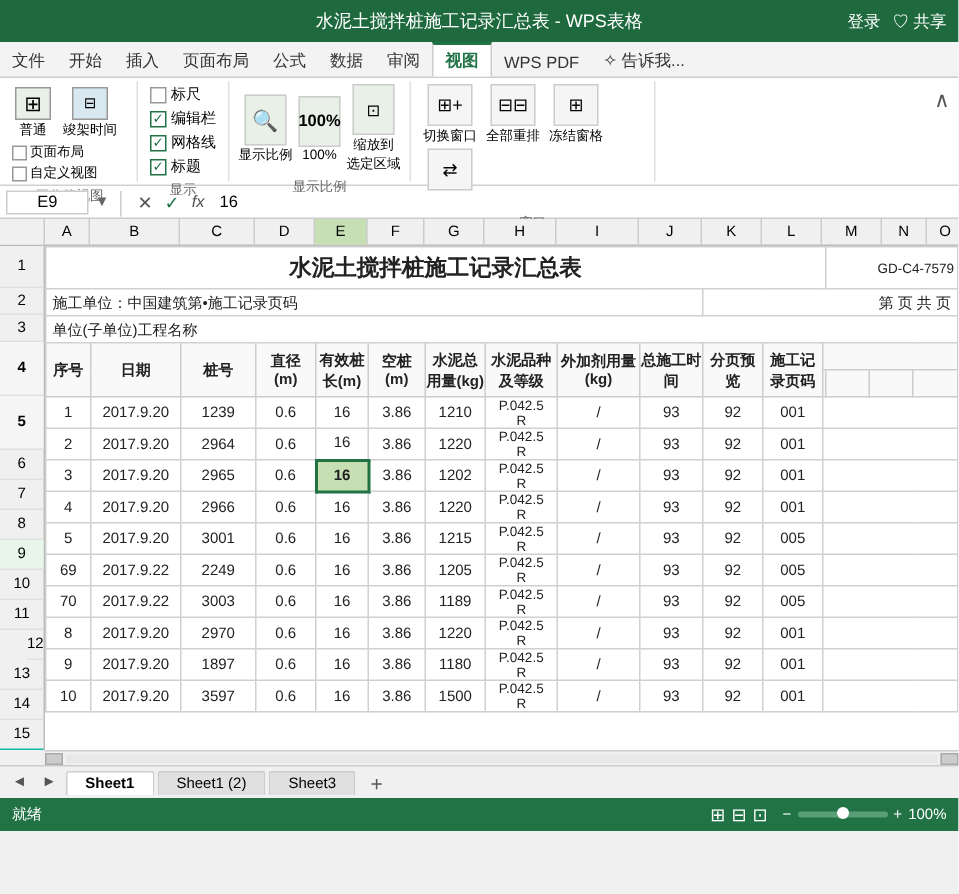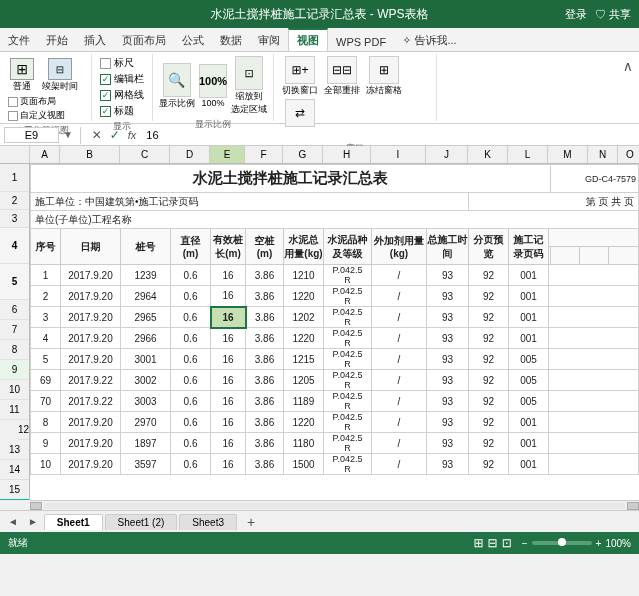--- a/index.html
+++ b/index.html
@@ -283,21 +283,21 @@
           <td style="text-align:center;border:1px solid #d0d0d0;font-size:9px;">P.042.5<br>R</td>
           <td style="text-align:center;border:1px solid #d0d0d0;">/</td>
           <td style="text-align:center;border:1px solid #d0d0d0;">93</td>
           <td style="text-align:center;border:1px solid #d0d0d0;">92</td>
           <td style="text-align:center;border:1px solid #d0d0d0;">005</td>
           <td colspan="4" style="border:1px solid #d0d0d0;"></td>
         </tr>
         <tr>
           <td style="text-align:center;border:1px solid #d0d0d0;height:20px;">69</td>
           <td style="text-align:center;border:1px solid #d0d0d0;">2017.9.22</td>
-          <td style="text-align:center;border:1px solid #d0d0d0;">3002</td>
+          <td style="text-align:center;border:1px solid #d0d0d0;">2249</td>
           <td style="text-align:center;border:1px solid #d0d0d0;">0.6</td>
           <td style="text-align:center;border:1px solid #d0d0d0;">16</td>
           <td style="text-align:center;border:1px solid #d0d0d0;">3.86</td>
           <td style="text-align:center;border:1px solid #d0d0d0;">1205</td>
           <td style="text-align:center;border:1px solid #d0d0d0;font-size:9px;">P.042.5<br>R</td>
           <td style="text-align:center;border:1px solid #d0d0d0;">/</td>
           <td style="text-align:center;border:1px solid #d0d0d0;">93</td>
           <td style="text-align:center;border:1px solid #d0d0d0;">92</td>
           <td style="text-align:center;border:1px solid #d0d0d0;">005</td>
           <td colspan="4" style="border:1px solid #d0d0d0;"></td>

